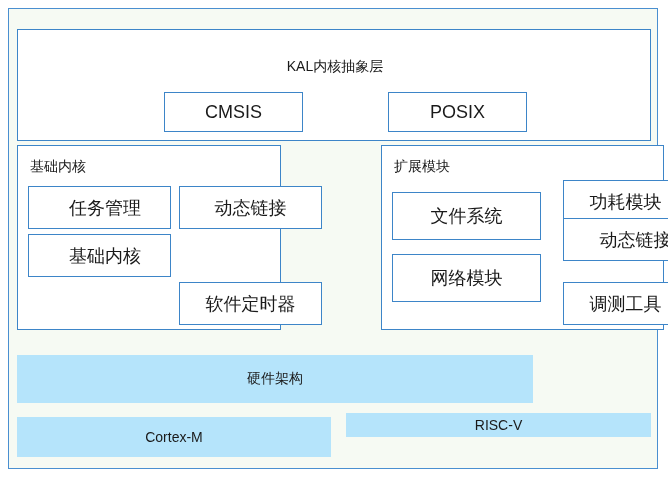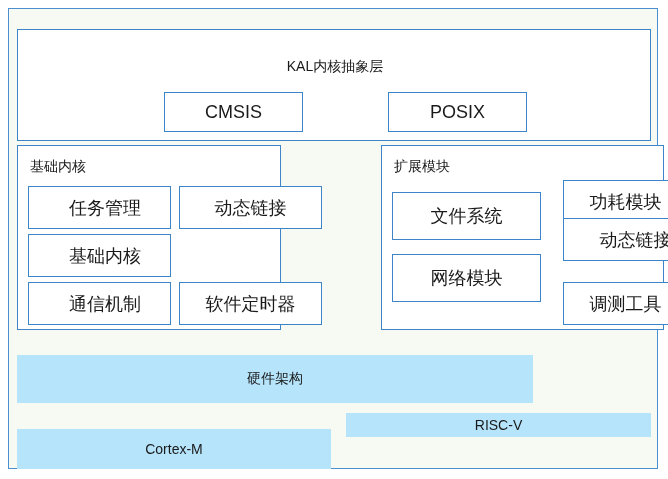--- a/index.html
+++ b/index.html
@@ -58,21 +58,21 @@
   .e-r-r1{top:34px;} .e-r-r2{top:72px;padding-left:20px;} .e-r-r3{top:136px;}
 
   
   .hw{
     position:absolute;box-sizing:border-box;
     background:#b5e4fb;
     display:flex;align-items:center;justify-content:center;
     font-size:14px;color:#1a1a1a;white-space:nowrap;
   }
   .hw-main{left:8px;top:346px;width:516px;height:48px;}
-  .hw-a{left:8px;top:420px;width:314px;height:40px;}
+  .hw-a{left:8px;top:408px;width:314px;height:40px;}
   .hw-b{left:337px;top:404px;width:305px;height:24px;}
 </style>
 </head>
 <body>
 
 <div class="frame">
 
   <div class="obox kal">
     <div class="panel-title kal-title">KAL内核抽象层</div>
 
@@ -82,21 +82,20 @@
   </div>
 
   <div class="obox kernel">
     <div class="panel-title sect-title">基础内核</div>
 
     <div class="obox leaf cell k-c1 k-r1">任务管理</div>
     <div class="obox leaf cell k-c2 k-r1">动态链接</div>
 
     <div class="obox leaf cell k-c1 k-r2">基础内核</div>
 
-    <div class="obox leaf cell k-c1 k-r3">通信机制</div>
     <div class="obox leaf cell k-c2 k-r3">软件定时器</div>
   </div>
 
   <div class="obox ext">
     <div class="panel-title sect-title">扩展模块</div>
 
     <div class="obox leaf e-left e-l-r1">文件系统</div>
     <div class="obox leaf e-left e-l-r2">网络模块</div>
 
     <div class="obox leaf e-right e-r-r1">功耗模块</div>

